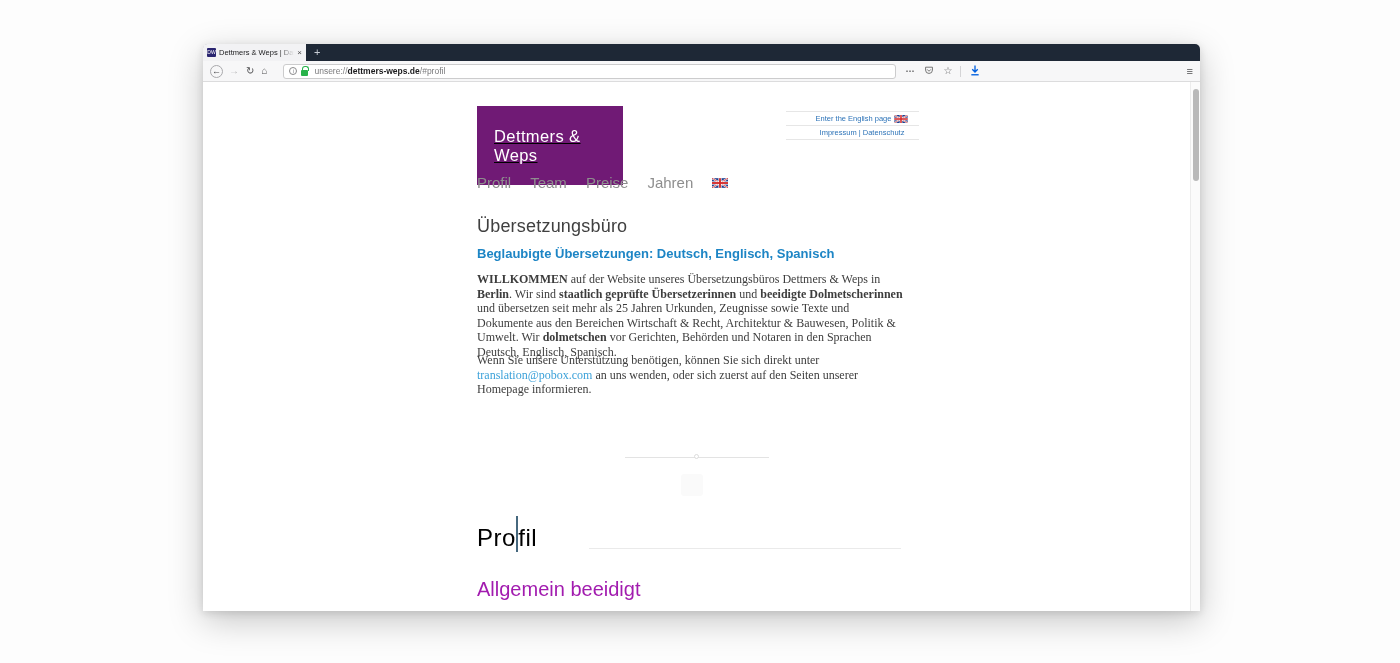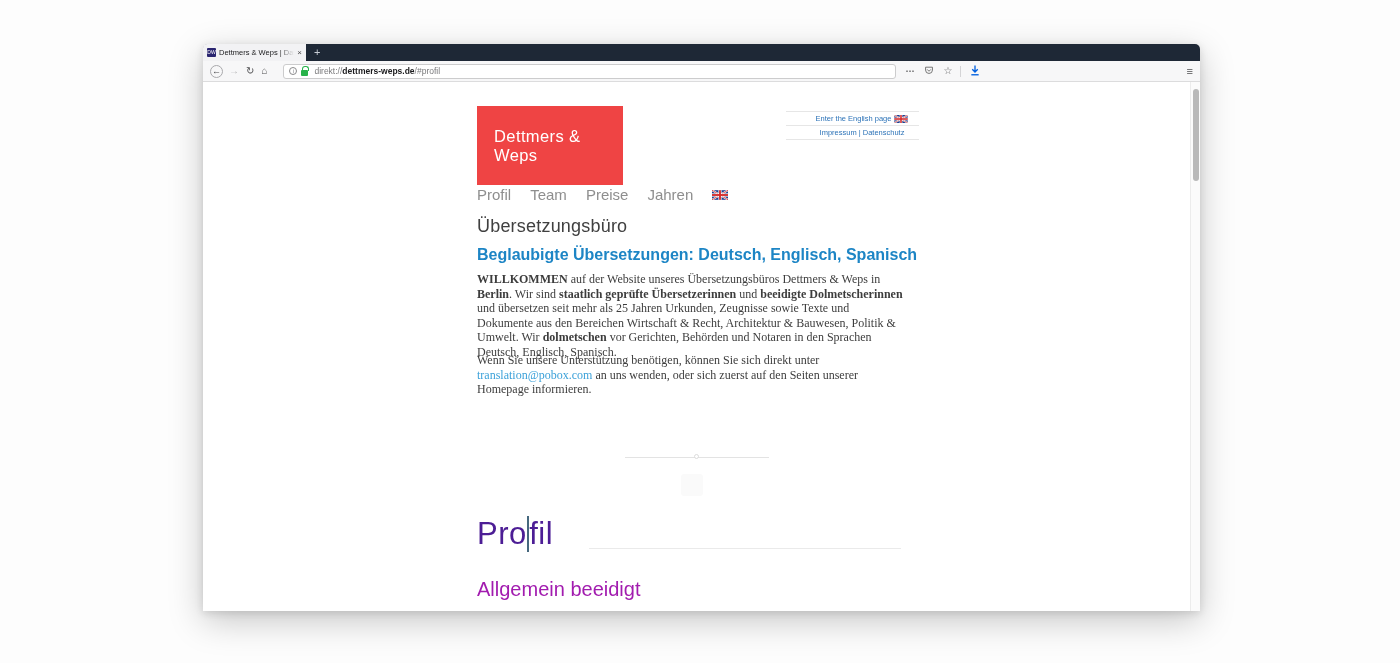--- a/index.html
+++ b/index.html
@@ -32,44 +32,44 @@
   .url-domain { color:#1b1b1d; font-weight:700; }
   .tb-icon { font-size:9px; color:#606062; margin-left:9px; line-height:1; }
   .dots { letter-spacing:1px; font-weight:700; }
   .star { font-size:10px; }
   .dl-sep { width:1px; height:11px; background:#d4d4d6; margin-left:8px; }
   .menu-btn { margin-left:auto; font-size:11px; color:#4f4f51; }
 
   
   .content { position:relative; flex:1; background:#fff; overflow:hidden; }
 
-  .logo { position:absolute; left:274px; top:24px; width:146px; height:79px; background:#ef4444; display:flex; align-items:center; }
+  .logo { position:absolute; left:274px; top:24px; width:146px; height:79px; background:#701a75; display:flex; align-items:center;text-decoration:underline; }
   .logo span { color:#fff; font-size:16.5px; letter-spacing:.4px; padding-left:17px; }
 
   .toplinks { position:absolute; left:583px; top:29px; width:133px; border-top:1px solid #e6e6e6; font-size:7.5px; }
   .toplinks .row { height:14px; border-bottom:1px solid #e6e6e6; display:flex; align-items:center; justify-content:center; gap:3px; color:#2e74b8; }
   .toplinks a { color:#2e74b8; text-decoration:none;padding-left:19px; }
 
-  .mainnav { position:absolute; left:274px; top:104px; display:flex; align-items:center; gap:19px; font-size:15px; color:#8e8e8e; }
+  .mainnav { position:absolute; left:274px; top:92px; display:flex; align-items:center; gap:19px; font-size:15px; color:#8e8e8e; }
   .mainnav a { color:#8e8e8e; text-decoration:none; }
 
   .hero-title { position:absolute; left:274px; top:134px; font-size:18px; font-weight:400; color:#404040; letter-spacing:.2px; }
-  .hero-sub { position:absolute; left:274px; top:164px; font-size:16px; font-weight:700; color:#1d85c5; }
+  .hero-sub { position:absolute; left:274px; top:164px; font-size:13px; font-weight:700; color:#1d85c5; }
 
   .para { position:absolute; left:274px; width:430px; font-size:12px; line-height:14.6px; color:#3d3d3d;font-family:Liberation Serif, serif; }
   .p1 { top:190px; }
   .p2 { top:271px; }
   .sig { top:306px; font-weight:700; }
   .txt-link { color:#3ba1d9; text-decoration:none;margin-top:33px; }
 
   .divider { position:absolute; left:422px; top:375px; width:144px; height:1px; background:#e3e3e3; }
   .divider .knot { position:absolute; left:69px; top:-3px; width:5px; height:5px; border:1px solid #dcdcdc; border-radius:50%; background:#fff; }
   .ghost { position:absolute; left:478px; top:392px; width:22px; height:22px; background:#fafafa; border-radius:3px; }
 
-  .profil-h { position:absolute; left:274px; top:434px; font-size:31px; font-weight:300; color:#4c1d95; letter-spacing:.5px; display:flex; align-items:flex-start; }
+  .profil-h { position:absolute; left:274px; top:434px; font-size:24px; font-weight:300; color:#000000; letter-spacing:.5px; display:flex; align-items:flex-end; }
   .caret { width:1.5px; height:36px; background:#46687e; margin:0 .5px; }
   .profil-line { position:absolute; left:386px; top:466px; width:312px; height:1px; background:#eaeaea; }
 
   .section2 { position:absolute; left:274px; top:496px; font-size:20px; font-weight:400; color:#a21caf; }
 
   .scroll-track { position:absolute; right:0; top:0; width:10px; height:100%; background:#fbfbfb; border-left:1px solid #ececec; }
   .scroll-thumb { position:absolute; left:2px; top:7px; width:6px; height:92px; background:#b9b9b9; border-radius:3px; }
 
   .flag { flex:none; display:inline-block; vertical-align:middle; }
 </style>
@@ -89,21 +89,21 @@
 
   <div class="toolbar">
     <div class="nav-btn btn-back">←</div>
     <div class="nav-btn btn-fwd">→</div>
     <div class="nav-btn">↻</div>
     <div class="nav-btn">⌂</div>
 
     <div class="urlbar">
       <div class="info-icon">i</div>
       <div class="lock"></div>
-      <div class="url-text"><span>direkt://</span><span class="url-domain">dettmers-weps.de</span><span>/#profil</span></div>
+      <div class="url-text"><span>unsere://</span><span class="url-domain">dettmers-weps.de</span><span>/#profil</span></div>
     </div>
 
     <div class="tb-icon dots">⋯</div>
     <div class="tb-icon">
       <svg width="10" height="10" viewBox="0 0 16 16">
           <path d="M2.5,3.5 h11 v4.5 a5.5,5.5 0 0 1 -11,0 z" fill="none" stroke="#666" stroke-width="1.4"></path>
           <path d="M5,7 l3,3 3,-3" fill="none" stroke="#666" stroke-width="1.4"></path>
         </svg>
     </div>
     <div class="tb-icon star">☆</div>

